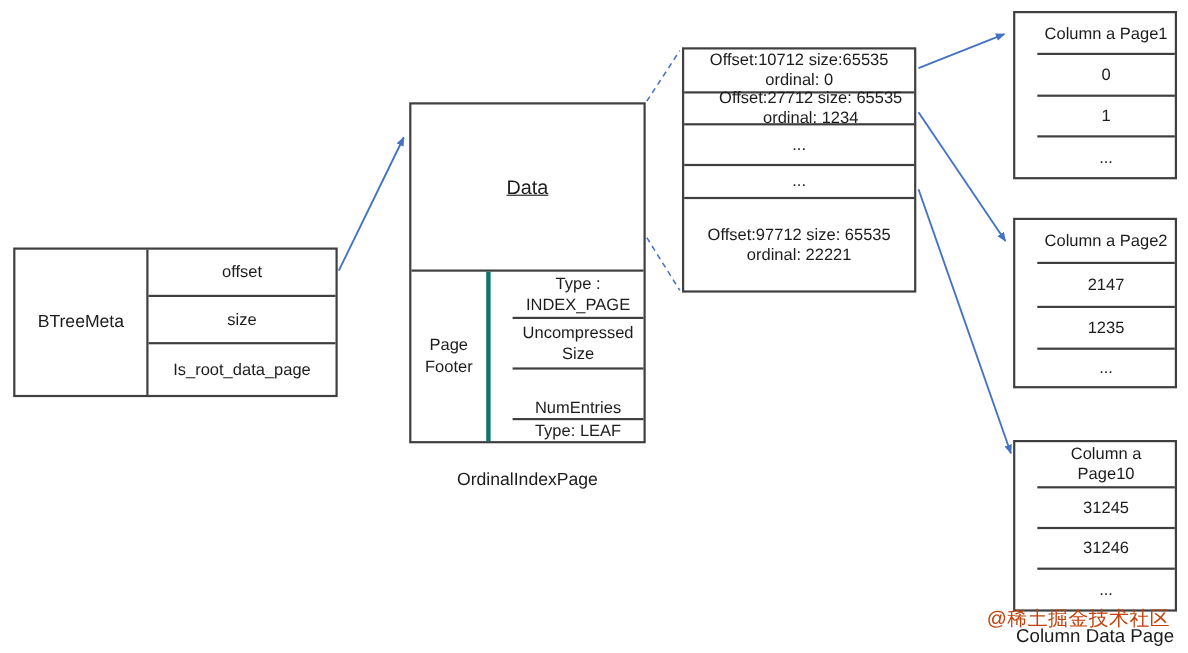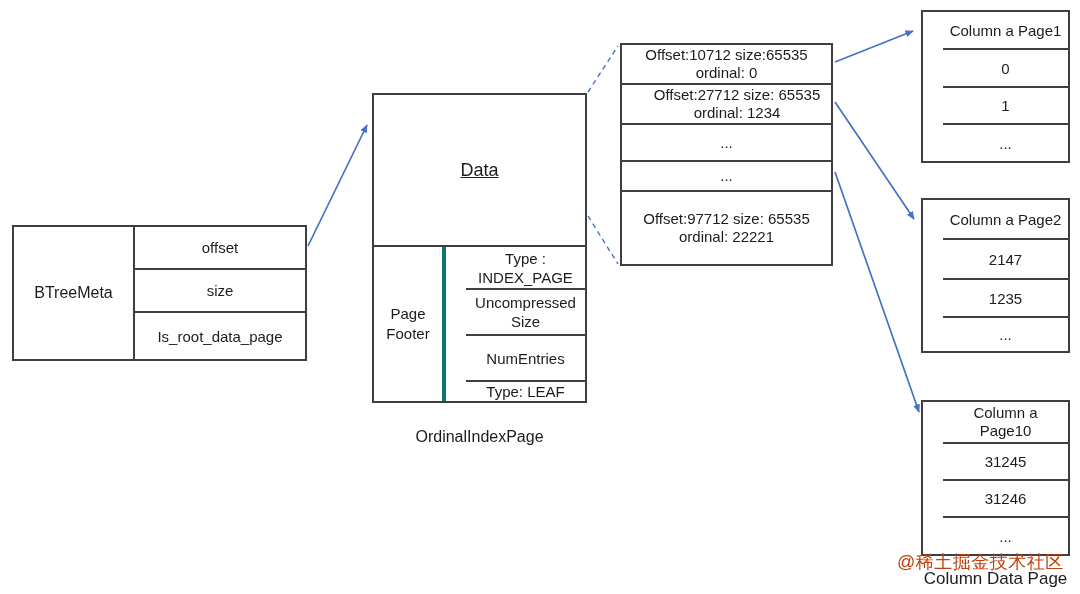--- a/index.html
+++ b/index.html
@@ -150,37 +150,37 @@
       </div>
       <div class="ip-footer-rows">
         <div class="cell" style="height:43px;">
           <span>Type :</span>
           <span>INDEX_PAGE</span>
         </div>
         <div class="cell" style="height:46px;">
           <span>Uncompressed</span>
           <span>Size</span>
         </div>
-        <div class="cell" style="height:46px;">
+        <div class="cell" style="height:46px;justify-content:flex-end;">
           <span>NumEntries</span>
         </div>
         <div class="cell">
           <span>Type: LEAF</span>
         </div>
       </div>
     </div>
   </div>
   <div class="caption cap-oip">OrdinalIndexPage</div>
 
   <div class="box ot-box">
     <div class="cell" style="height:40px;">
       <span>Offset:10712 size:65535</span>
       <span>ordinal: 0</span>
     </div>
-    <div class="cell" style="height:40px;padding-left:21px;">
+    <div class="cell" style="height:29px;padding-left:21px;">
       <span>Offset:27712 size: 65535</span>
       <span>ordinal: 1234</span>
     </div>
     <div class="cell" style="height:37px;">
       <span>...</span>
     </div>
     <div class="cell" style="height:30px;">
       <span>...</span>
     </div>
     <div class="cell">

